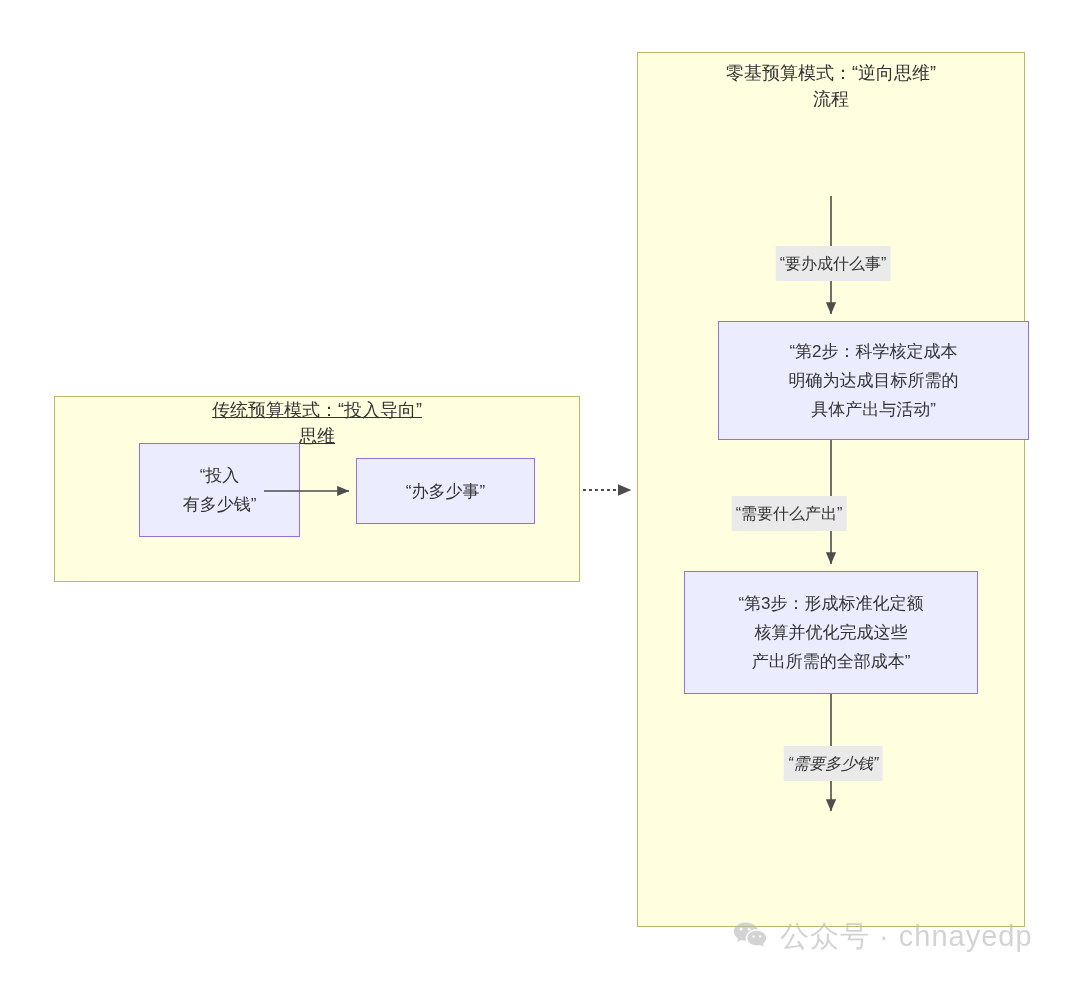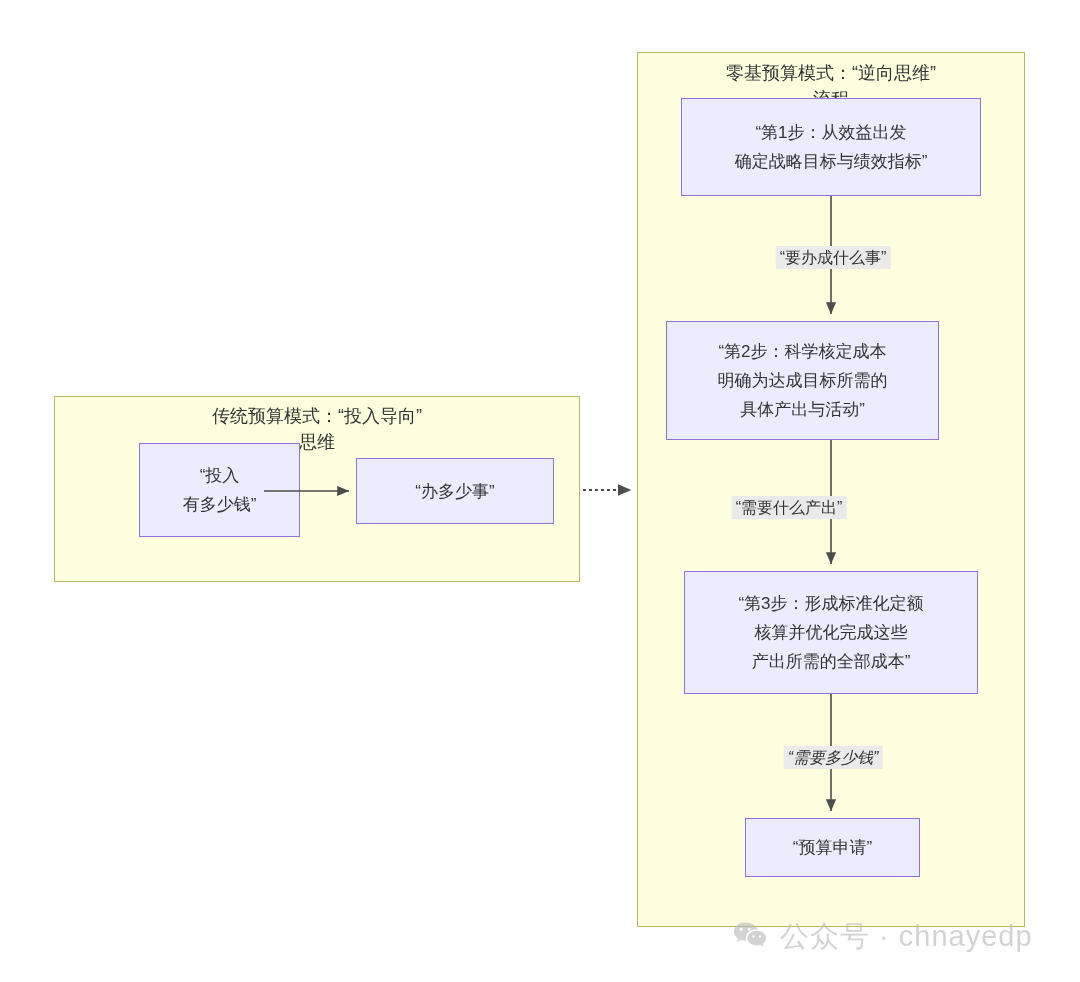--- a/index.html
+++ b/index.html
@@ -41,53 +41,53 @@
     position: absolute;
     left: 0;
     width: 100%;
     text-align: center;
     font-size: 18px;
     line-height: 26px;
     color: #333333;
     white-space: pre-line;
     pointer-events: none;
   }
-  #subgraph-traditional .subgraph-title { top: 6px; }
+  #subgraph-traditional .subgraph-title { top: 0; text-decoration: underline; }
   #subgraph-zerobased   .subgraph-title { top: 7px; }
 
   
   .node {
     position: absolute;
     box-sizing: border-box;
     background: #ececff;
     border: 1.4px solid #9370db;
     display: flex;
     align-items: center;
     justify-content: center;
     text-align: center;
     font-size: 17px;
     line-height: 29px;
     color: #333333;
     white-space: pre-line;
   }
   #node-input      { left: 103px; top: 443px; width: 161px; height: 94px; margin-left: 36px; }
-  #node-howmany    { left: 356px; top: 458px; width: 198px; height: 66px; }
+  #node-howmany    { left: 356px; top: 458px; width: 179px; height: 66px; }
   #node-step1      { left: 681px; top:  98px; width: 300px; height: 98px; }
-  #node-step2      { left: 666px; top: 321px; width: 273px; height: 119px; }
+  #node-step2      { left: 718px; top: 321px; width: 311px; height: 119px; }
   #node-step3      { left: 684px; top: 571px; width: 294px; height: 123px; }
   #node-apply      { left: 745px; top: 818px; width: 175px; height: 59px; }
 
   
   .edge-label {
     position: absolute;
     background: #eaeaea;
     font-size: 16px;
     line-height: 21px;
     color: #333333;
-    padding: 1px 4px;
+    padding: 7px 4px;
     white-space: nowrap;
     transform: translateX(-50%);
   }
   #edge-label-1 { left: 833px; top: 246px; }
   #edge-label-2 { left: 789px; top: 496px; }
   #edge-label-3 { left: 833px; top: 746px; font-style: italic; }
 
   
   #connectors {
     position: absolute;
@@ -126,32 +126,29 @@
   <div class="node" id="node-input">“投入
 有多少钱”</div>
 
   <div class="node" id="node-howmany">“办多少事”</div>
 
   <div class="subgraph" id="subgraph-zerobased">
     <div class="subgraph-title">零基预算模式：“逆向思维”
 流程</div>
   </div>
 
-  <div class="node" id="node-step1">“第1步：从效益出发
-确定战略目标与绩效指标”</div>
 
   <div class="node" id="node-step2">“第2步：科学核定成本
 明确为达成目标所需的
 具体产出与活动”</div>
 
   <div class="node" id="node-step3">“第3步：形成标准化定额
 核算并优化完成这些
 产出所需的全部成本”</div>
 
-  <div class="node" id="node-apply">“预算申请”</div>
 
   <svg id="connectors" viewBox="0 0 1080 982" xmlns="http://www.w3.org/2000/svg">
     <defs>
       <marker id="arrowhead" markerWidth="9" markerHeight="9" refX="7.4" refY="3.2" orient="auto" markerUnits="strokeWidth">
         <path d="M0,0 L0,6.4 L7.6,3.2 z" fill="#4d4d4d"></path>
       </marker>
     </defs>
 
     <g>
       <line x1="264" y1="491" x2="349" y2="491" stroke="#4d4d4d" stroke-width="1.6" marker-end="url(#arrowhead)"></line>

